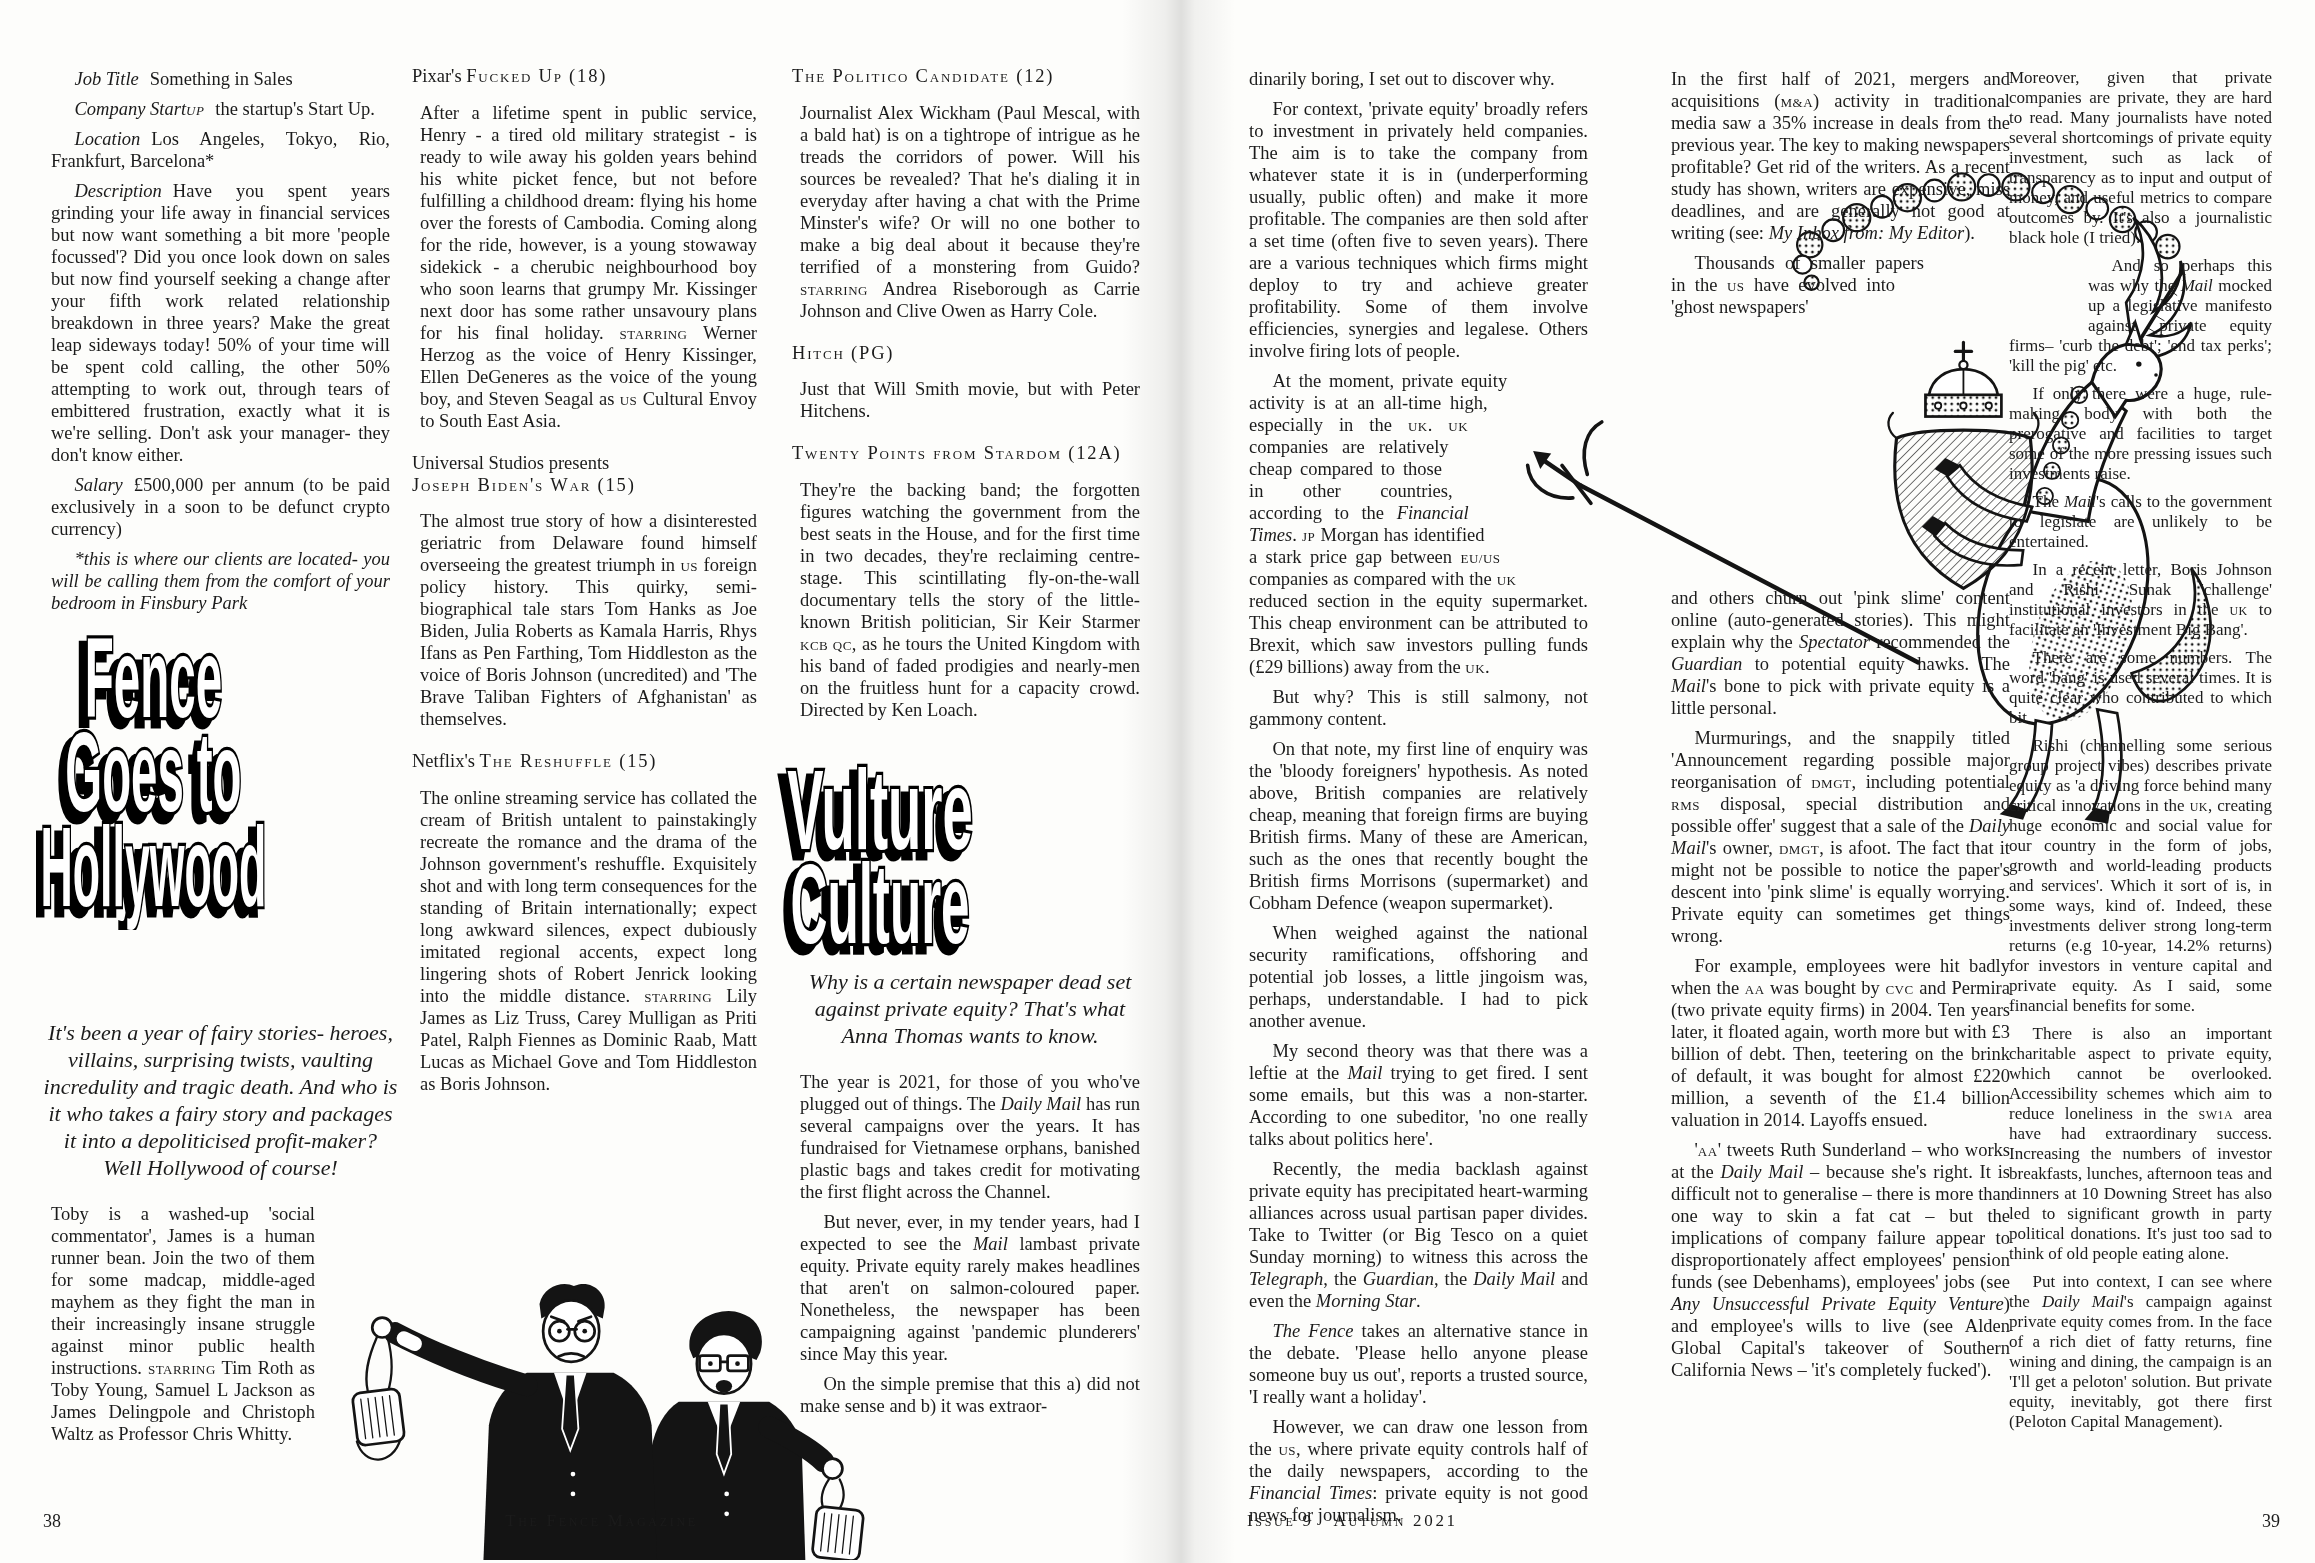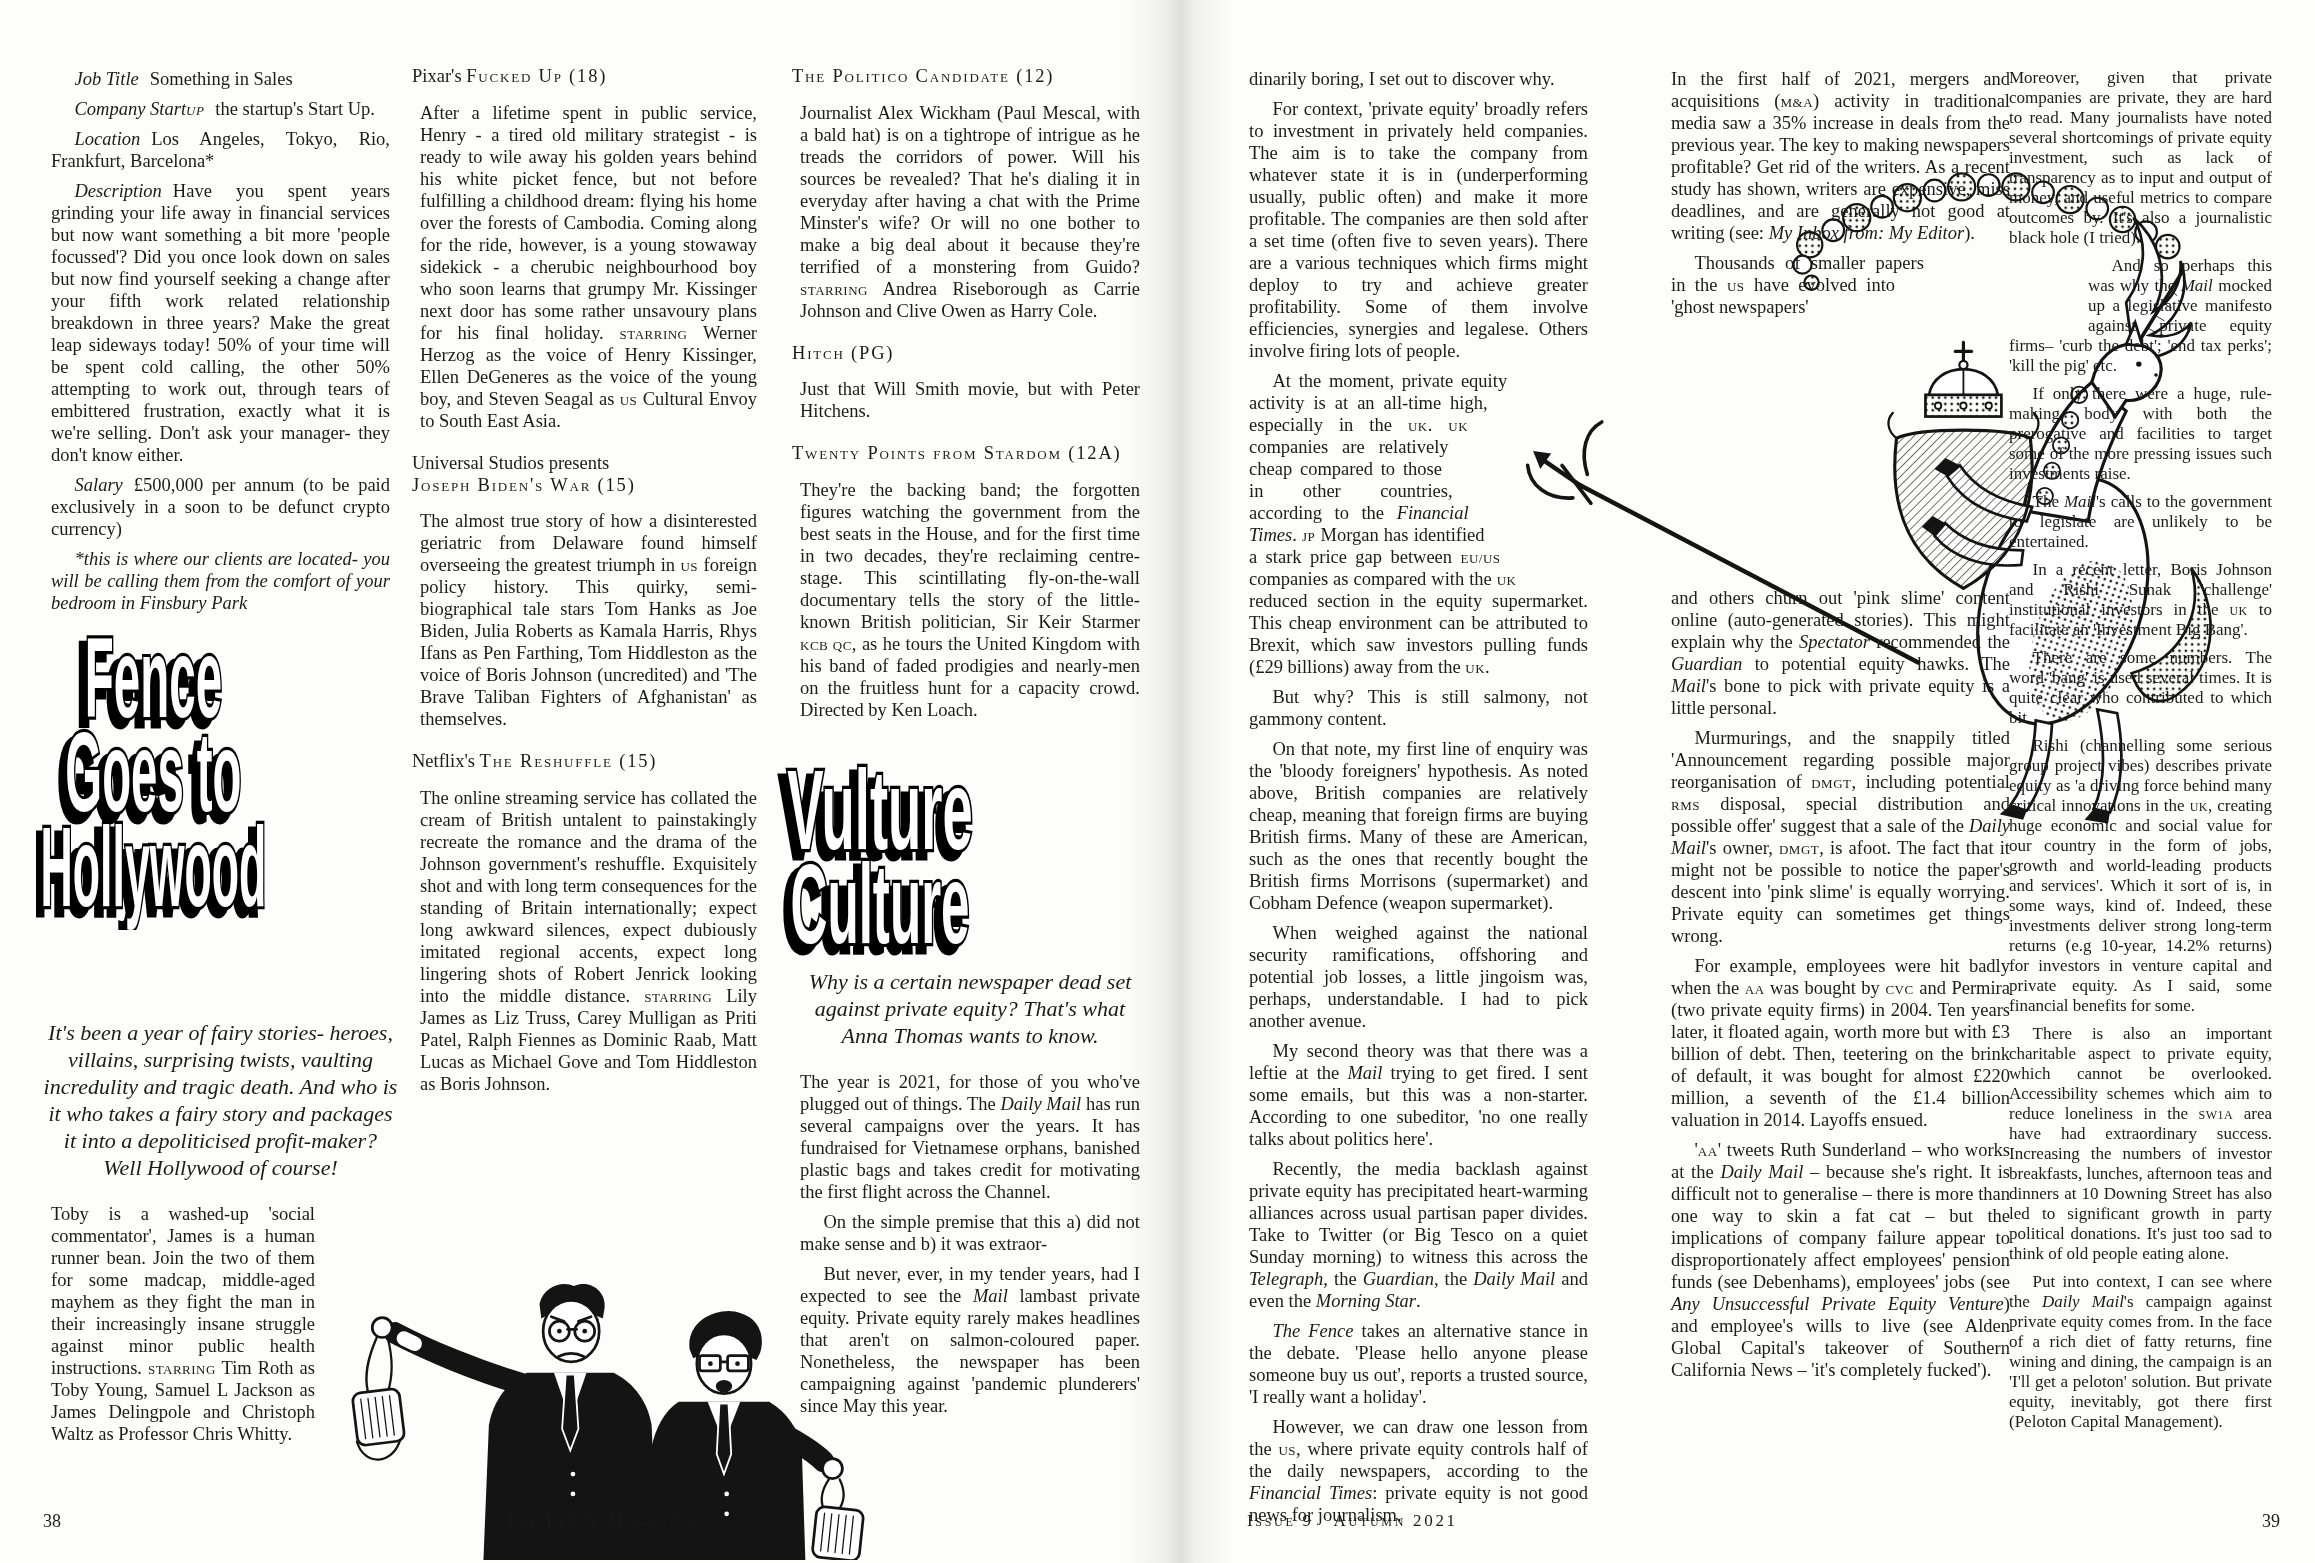--- a/index.html
+++ b/index.html
@@ -253,22 +253,22 @@
       <span class="caps">Hitch (PG)</span>
     </div>
     <p class="flush">Just that Will Smith movie, but with Peter Hitchens.</p>
     <div class="sechead">
       <span class="caps">Twenty Points from Stardom (12A)</span>
     </div>
     <p class="flush">They're the backing band; the forgotten figures watching the government from the best seats in the House, and for the first time in two decades, they're reclaiming centre-stage. This scintillating fly-on-the-wall documentary tells the story of the little-known British politician, Sir Keir Starmer <span class="sc">KCB QC</span>, as he tours the United Kingdom with his band of faded prodigies and nearly-men on the fruitless hunt for a capacity crowd. Directed by Ken Loach.</p>
     <div class="spacer-headline2"></div>
     <div class="standfirst">Why is a certain newspaper dead set against private equity? That's what Anna Thomas wants to know.</div>
     <p class="flush">The year is 2021, for those of you who've plugged out of things. The <i>Daily Mail</i> has run several campaigns over the years. It has fundraised for Vietnamese orphans, banished plastic bags and takes credit for motivating the first flight across the Channel.</p>
+    <p>But never, ever, in my tender years, had I expected to see the <i>Mail</i> lambast private equity. Private equity rarely makes headlines that aren't on salmon-coloured paper. Nonetheless, the newspaper has been campaigning against 'pandemic plunderers' since May this year.</p>
     <p>On the simple premise that this a) did not make sense and b) it was extraor-</p>
-    <p>But never, ever, in my tender years, had I expected to see the <i>Mail</i> lambast private equity. Private equity rarely makes headlines that aren't on salmon-coloured paper. Nonetheless, the newspaper has been campaigning against 'pandemic plunderers' since May this year.</p>
   </div>
 
   <div class="col" id="col4">
     <p class="flush">dinarily boring, I set out to discover why.</p>
     <p>For context, 'private equity' broadly refers to investment in privately held companies. The aim is to take the company from whatever state it is in (underperforming usually, public often) and make it more profitable. The companies are then sold after a set time (often five to seven years). There are a various techniques which firms might deploy to try and achieve greater profitability. Some of them involve efficiencies, synergies and legalese. Others involve firing lots of people.</p>
     <div class="sp-trident"></div>
     <p>At the moment, private equity activity is at an all-time high, especially in the <span class="sc">UK</span>. <span class="sc">UK</span> companies are relatively cheap compared to those in other countries, according to the <i>Financial Times</i>. <span class="sc">JP</span> Morgan has identified a stark price gap between <span class="sc">EU/US</span> companies as compared with the <span class="sc">UK</span> reduced section in the equity supermarket. This cheap environment can be attributed to Brexit, which saw investors pulling funds (£29 billions) away from the <span class="sc">UK</span>.</p>
     <p>But why? This is still salmony, not gammony content.</p>
     <p>On that note, my first line of enquiry was the 'bloody foreigners' hypothesis. As noted above, British companies are relatively cheap, meaning that foreign firms are buying British firms. Many of these are American, such as the ones that recently bought the British firms Morrisons (supermarket) and Cobham Defence (weapon supermarket).</p>
     <p>When weighed against the national security ramifications, offshoring and potential job losses, a little jingoism was, perhaps, understandable. I had to pick another avenue.</p>

